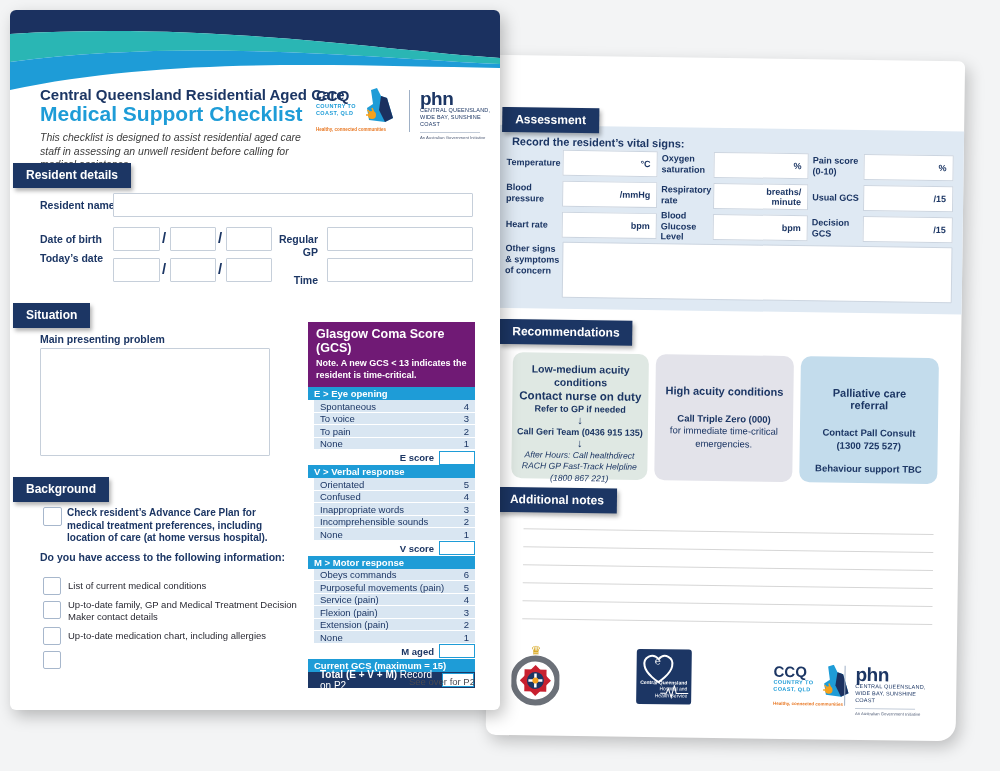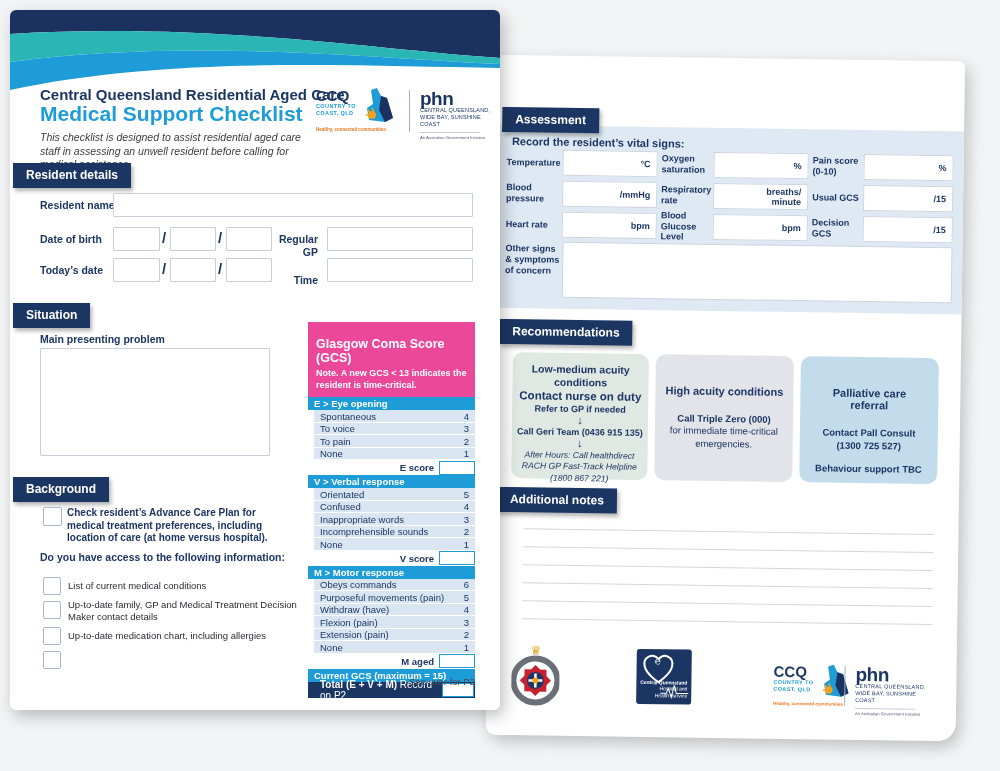--- a/index.html
+++ b/index.html
@@ -53,21 +53,21 @@
   
   .ccq-abbr{font-size:15px;font-weight:bold;color:#1c3664;line-height:1;}
   .ccq-region{font-size:5.5px;font-weight:bold;color:#1e9cd7;letter-spacing:.4px;line-height:1.25;width:44px;}
   .ccq-tag{font-size:4.5px;font-weight:bold;color:#e87722;margin-top:3px;white-space:nowrap;}
   .phn-abbr{font-size:19px;font-weight:bold;color:#1c3664;line-height:.9;letter-spacing:-.5px;}
   .phn-region{font-size:5.5px;color:#1c3664;letter-spacing:.2px;line-height:1.3;width:78px;}
   .phn-tag{font-size:4.2px;color:#55617a;margin-top:3px;border-top:1px solid #c3ccd8;padding-top:2px;width:60px;white-space:nowrap;}
   .vdiv{position:absolute;width:1px;background:#9fb0c6;}
   
   .gcs{position:absolute;left:298px;top:312px;width:167px;}
-  .gcs-head{background:#ec4899;color:#fff;padding:15px 8px 6px 8px;}
+  .gcs-head{background:#701a75;color:#fff;padding:5px 8px 6px 8px;}
   .gcs-title{font-size:12.5px;font-weight:bold;margin-bottom:3px;}
   .gcs-note{font-size:9px;font-weight:bold;line-height:1.3;}
   .gcs-bar{background:#1e9cd7;color:#fff;font-weight:bold;font-size:9.5px;height:13px;display:flex;align-items:center;padding:0 6px;}
   .gcs-row{background:#d9e6f2;color:#1c3664;font-size:9.5px;height:11.5px;display:flex;align-items:center;justify-content:space-between;padding:0 6px;border-bottom:1px solid #fff;margin-left:6px;}
   .gcs-score{background:#fff;height:15px;display:flex;align-items:center;justify-content:flex-end;font-size:9.5px;font-weight:bold;color:#1c3664;}
   .gcs-inbox{width:34px;height:12px;background:#fff;border:1.5px solid #1e9cd7;margin-left:5px;}
   .gcs-total{background:#1c3664;color:#fff;height:16px;display:flex;align-items:center;font-size:10px;padding-left:12px;}
   .gcs-total .gcs-inbox{margin-left:auto;margin-right:1px;}
   
   .panel{position:absolute;left:0;top:70px;width:470px;height:183px;background:#dfe9f3;}
@@ -130,21 +130,21 @@
 
   <div class="abs lbl" style="left:30px;top:223px">Date of birth</div>
   <div class="inputbox" style="left:103px;top:217px;width:45px;height:22px"></div>
   <div class="slash" style="left:152px;top:219px">/</div>
   <div class="inputbox" style="left:160px;top:217px;width:44px;height:22px"></div>
   <div class="slash" style="left:208px;top:219px">/</div>
   <div class="inputbox" style="left:216px;top:217px;width:44px;height:22px"></div>
   <div class="abs lbl" style="left:252px;top:223px;width:56px;text-align:right">Regular GP</div>
   <div class="inputbox" style="left:317px;top:217px;width:144px;height:22px"></div>
 
-  <div class="abs lbl" style="left:30px;top:254px">Today’s date</div>
+  <div class="abs lbl" style="left:30px;top:242px">Today’s date</div>
   <div class="inputbox" style="left:103px;top:248px;width:45px;height:22px"></div>
   <div class="slash" style="left:152px;top:250px">/</div>
   <div class="inputbox" style="left:160px;top:248px;width:44px;height:22px"></div>
   <div class="slash" style="left:208px;top:250px">/</div>
   <div class="inputbox" style="left:216px;top:248px;width:44px;height:22px"></div>
   <div class="abs lbl" style="left:252px;top:264px;width:56px;text-align:right">Time</div>
   <div class="inputbox" style="left:317px;top:248px;width:144px;height:22px"></div>
 
   <div class="sec-head" style="left:3px;top:293px">Situation</div>
   <div class="abs lbl" style="left:30px;top:323px">Main presenting problem</div>
@@ -223,21 +223,21 @@
     <div class="gcs-bar">M &gt; Motor response</div>
     <div class="gcs-row">
         <span>Obeys commands</span>
         <span>6</span>
       </div>
     <div class="gcs-row">
         <span>Purposeful movements (pain)</span>
         <span>5</span>
       </div>
     <div class="gcs-row">
-        <span>Withdraw (have)</span>
+        <span>Service (pain)</span>
         <span>4</span>
       </div>
     <div class="gcs-row">
         <span>Flexion (pain)</span>
         <span>3</span>
       </div>
     <div class="gcs-row">
         <span>Extension (pain)</span>
         <span>2</span>
       </div>

